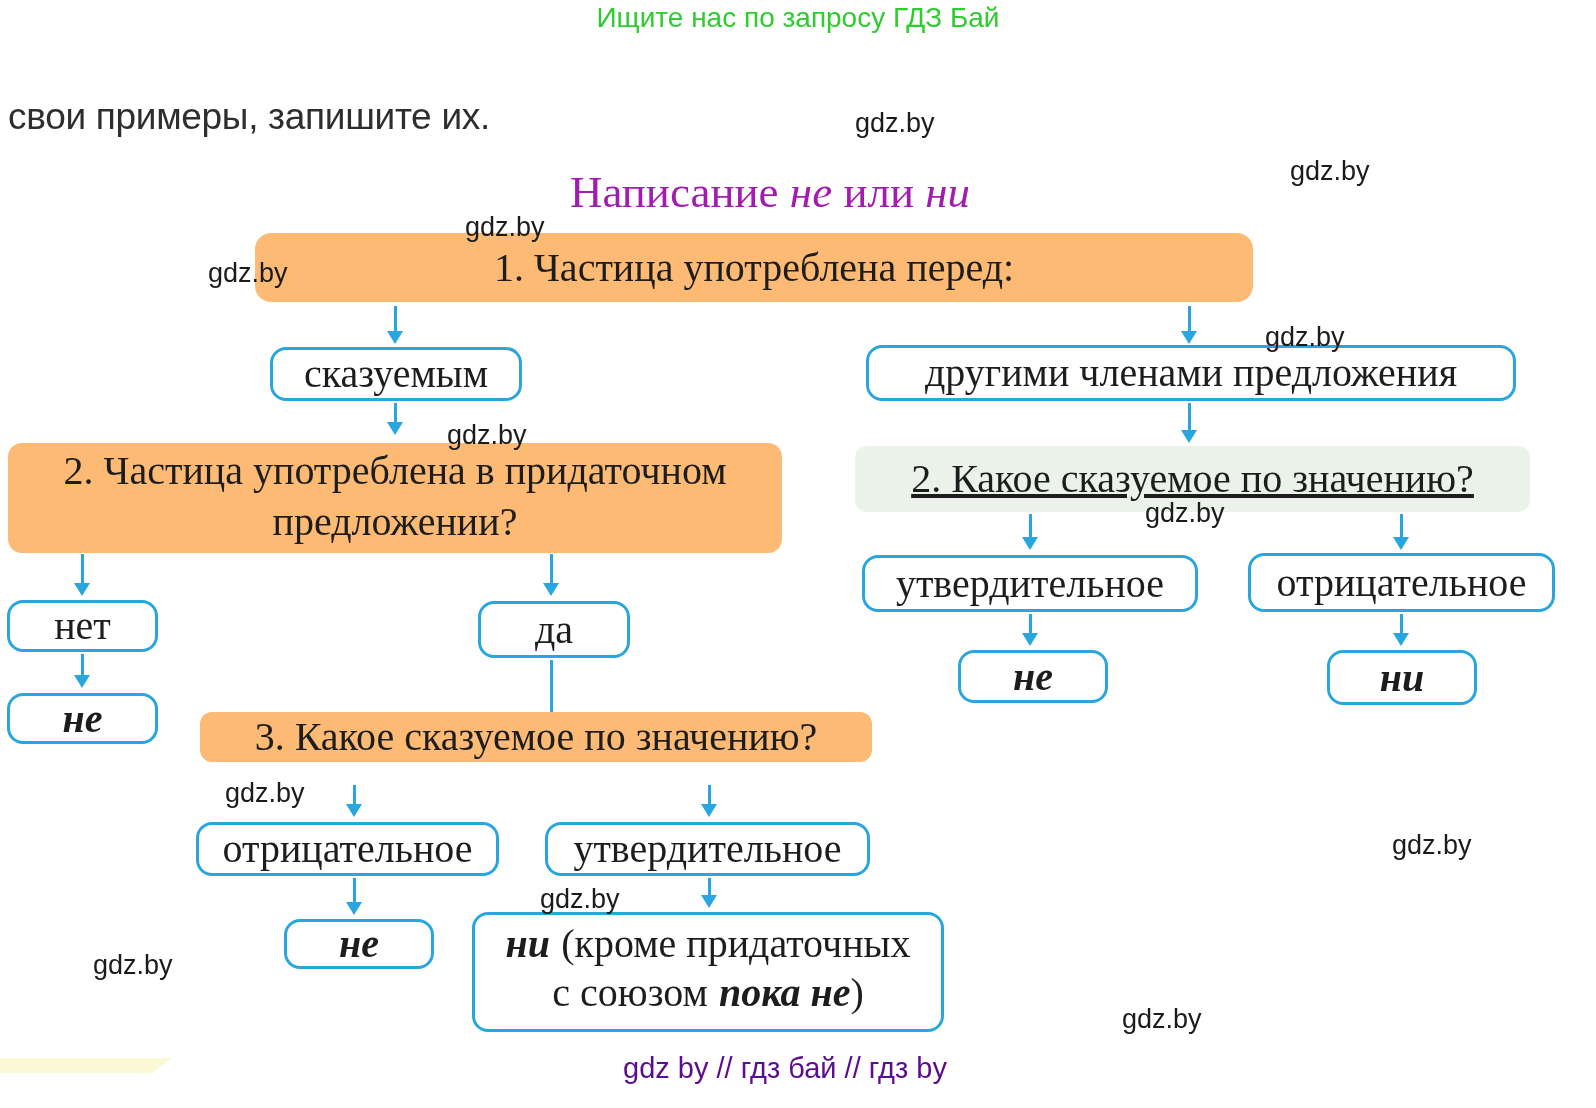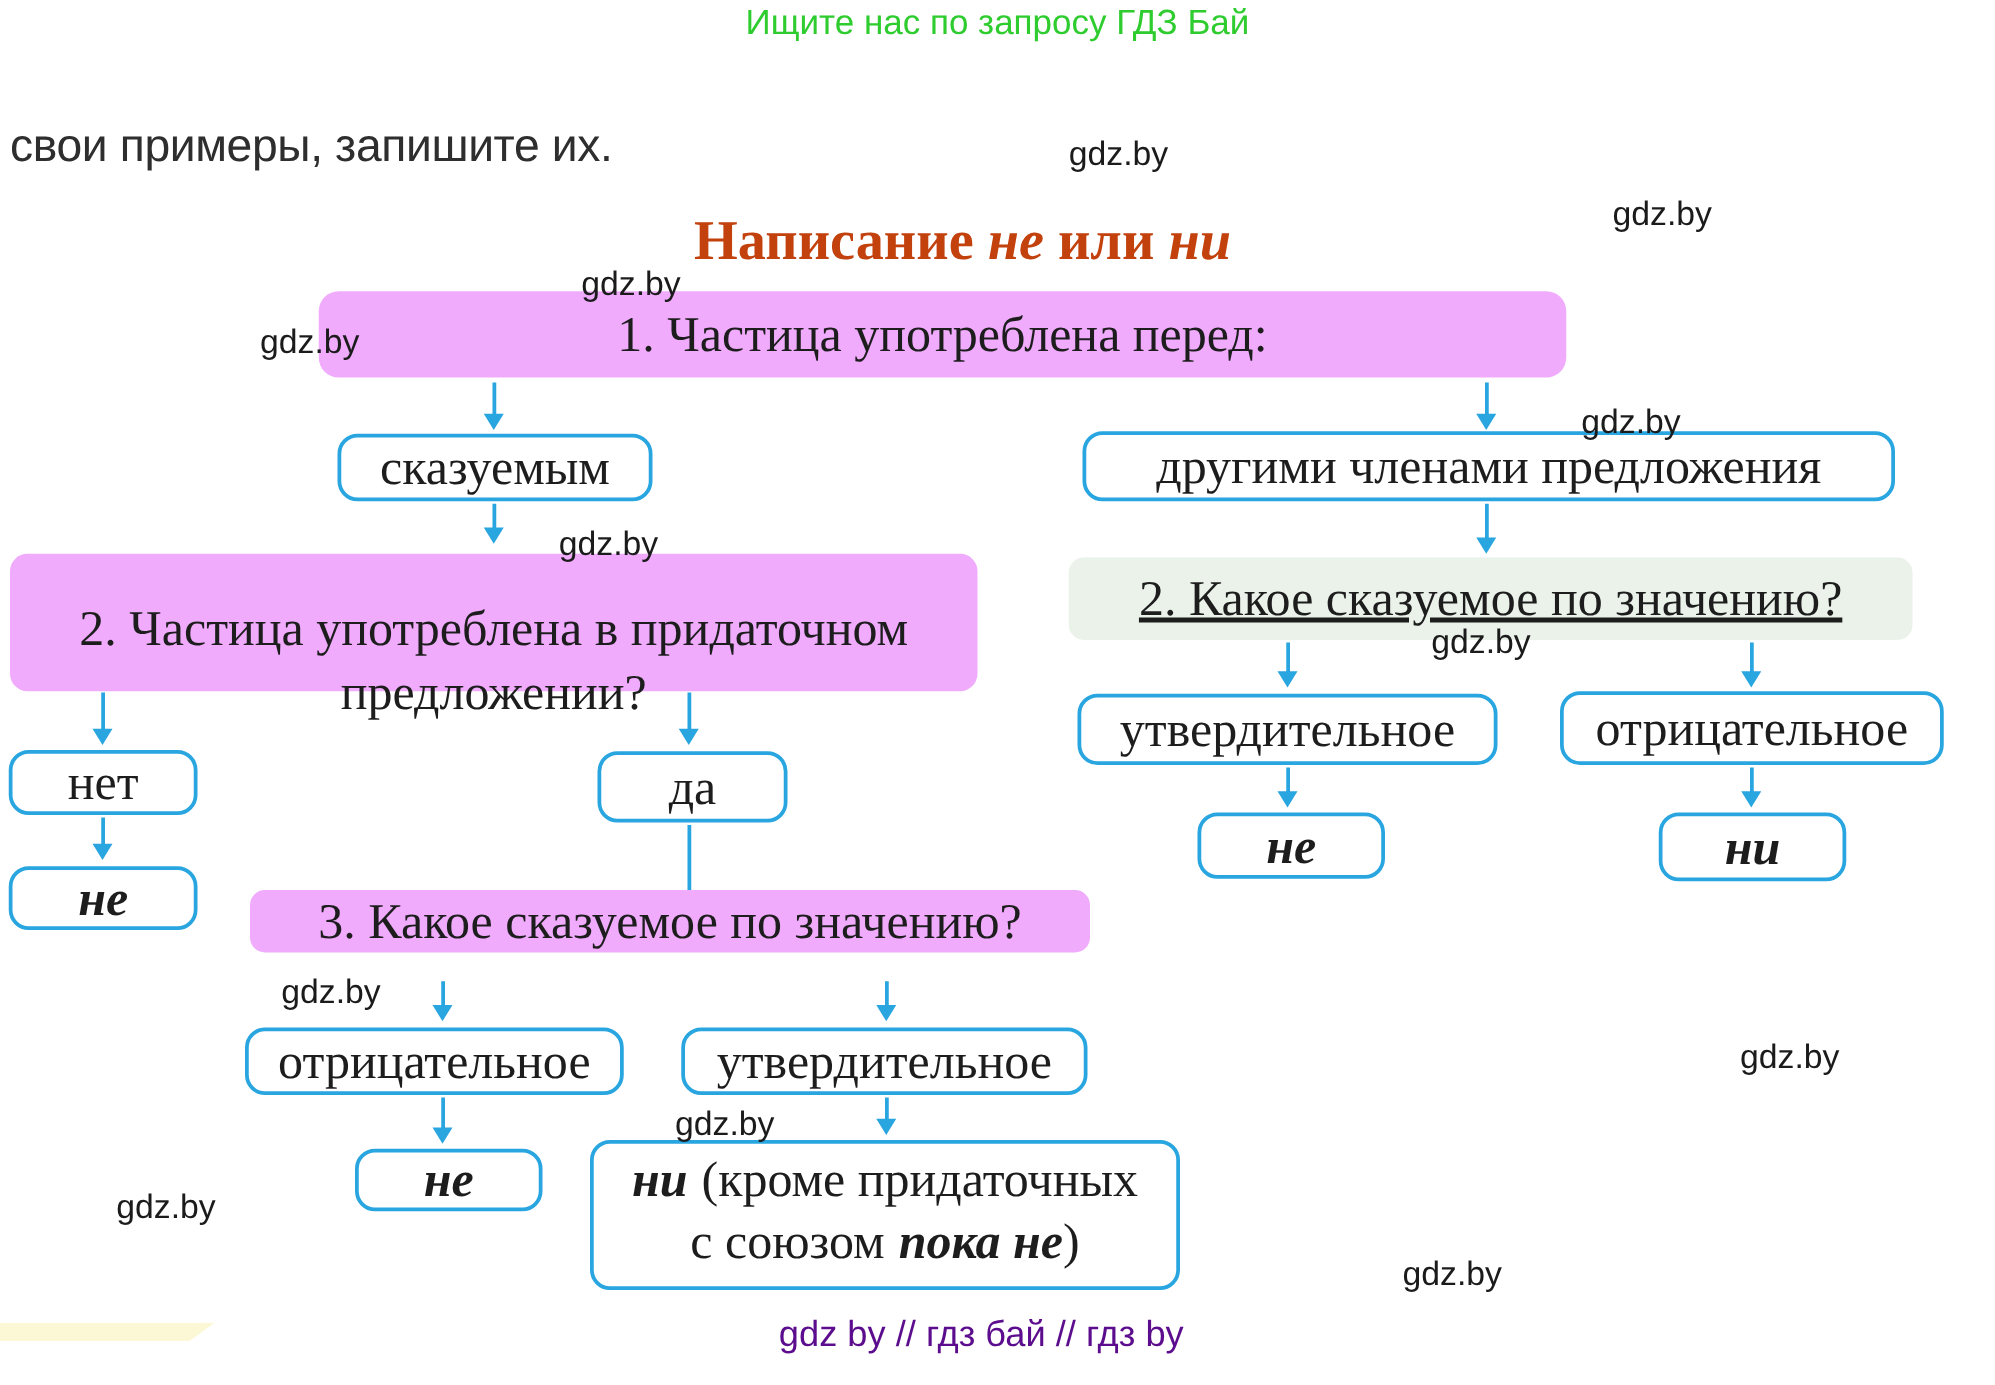--- a/index.html
+++ b/index.html
@@ -17,42 +17,42 @@
     font-family:"Liberation Sans",sans-serif;font-size:37px;color:#2e2e2e;
     text-align:justify;text-align-last:justify;letter-spacing:-0.3px;white-space:normal;
   }
   .task-num{color:#1878be;font-weight:bold;}
   .task-line2{
     position:absolute;left:8px;top:96px;
     font-family:"Liberation Sans",sans-serif;font-size:37px;color:#2e2e2e;letter-spacing:-0.3px;
   }
   .fig-title{
     position:absolute;left:0;top:166px;width:1540px;text-align:center;
-    font-size:45px;font-weight:bold;color:#c2410c;
+    font-size:45px;font-weight:normal;color:#a21caf;
   }
   .fig-title .it{font-style:italic;}
   
   .wm{
     position:absolute;font-family:"Liberation Sans",sans-serif;
     font-size:27px;color:#1b1b1b;white-space:nowrap;
   }
   .footer{
     position:absolute;left:0;top:1052px;width:1570px;text-align:center;
     font-family:"Liberation Sans",sans-serif;font-size:29px;color:#5c0d8e;
   }
   .yellow-strip{
     position:absolute;left:0;top:1058px;width:172px;height:15px;background:#fcf8d6;
     clip-path:polygon(0 0,100% 0,88% 100%,0 100%);
   }
   
   .panel{
     position:absolute;border-radius:16px;text-align:center;
     font-size:40px;color:#1d1d1d;
   }
-  .panel.blue{background:#f0abfc;}
+  .panel.blue{background:#fdba74;}
   .panel.green{background:#eaf2ea;border-radius:12px;}
   .node{
     position:absolute;background:#ffffff;border:3px solid #29a5e0;border-radius:16px;
     text-align:center;font-size:40px;color:#1d1d1d;box-sizing:border-box;
   }
   .bi{font-style:italic;font-weight:bold;}
   .arrow{position:absolute;width:3px;background:#29a5e0;}
   .arrow::after{
     content:"";position:absolute;left:-7px;bottom:-12px;width:0;height:0;
     border-left:8px solid transparent;border-right:8px solid transparent;
@@ -76,21 +76,21 @@
   <div class="arrow" style="left:394px;top:306px;height:26px;"></div>
   <div class="arrow" style="left:1188px;top:306px;height:26px;"></div>
 
   <div class="node" style="left:270px;top:347px;width:252px;height:54px;line-height:48px;">сказуемым</div>
   <div class="node" style="left:866px;top:345px;width:650px;height:56px;line-height:50px;">другими членами предложения</div>
 
   <div class="arrow" style="left:394px;top:403px;height:20px;"></div>
   <div class="arrow" style="left:1188px;top:403px;height:28px;"></div>
 
   <div class="panel blue" style="left:8px;top:443px;width:774px;height:108px;border-radius:14px;padding-top:2px;">
-    <div style="line-height:52px;margin-top:32px;">2. Частица употреблена в придаточном</div>
+    <div style="line-height:52px;">2. Частица употреблена в придаточном</div>
     <div style="line-height:50px;">предложении?</div>
   </div>
 
   <div class="panel green" style="left:855px;top:446px;width:675px;height:66px;line-height:66px;text-decoration:underline;">2. Какое сказуемое по значению?</div>
 
   <div class="arrow" style="left:81px;top:554px;height:30px;"></div>
   <div class="arrow" style="left:550px;top:554px;height:30px;"></div>
 
   <div class="arrow" style="left:1029px;top:514px;height:24px;"></div>
   <div class="arrow" style="left:1400px;top:514px;height:24px;"></div>

